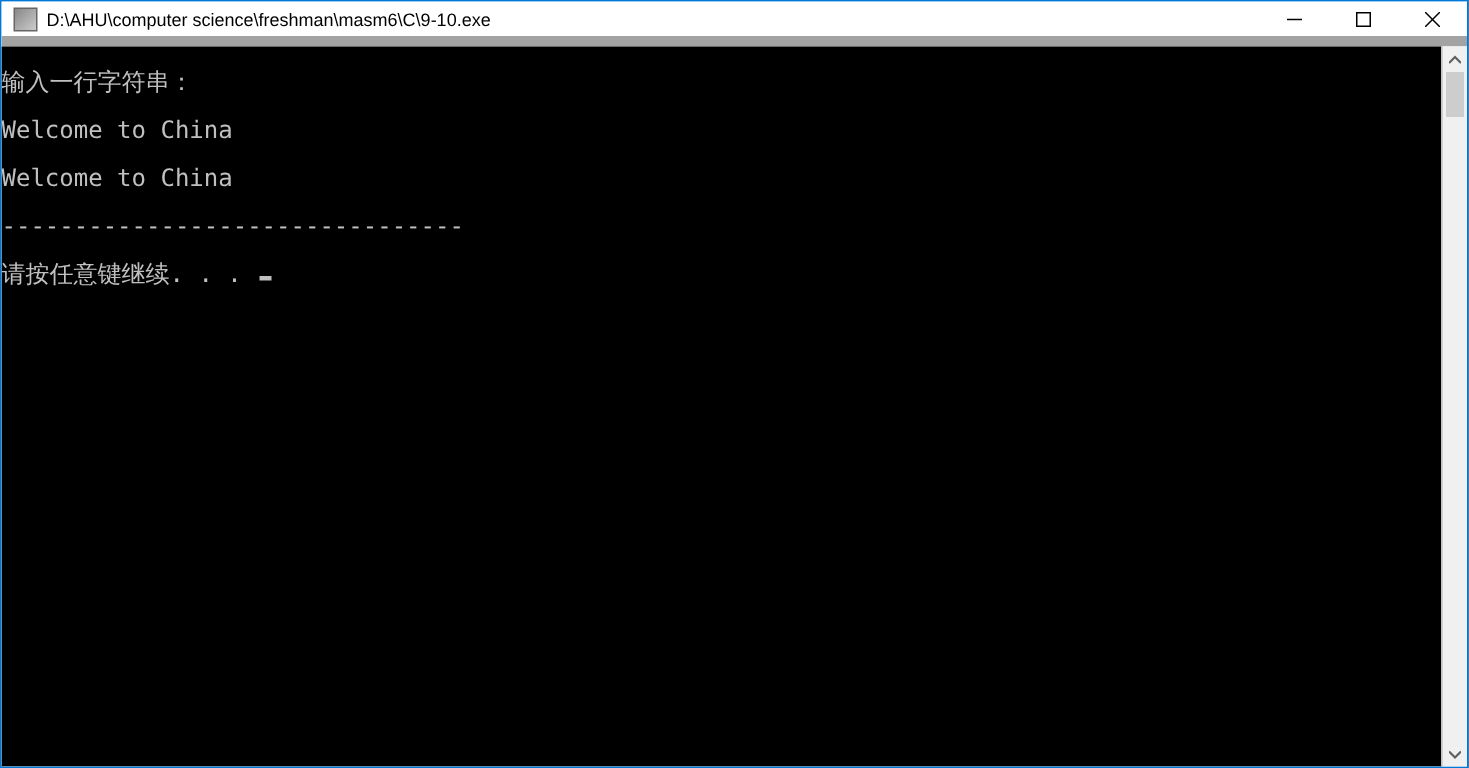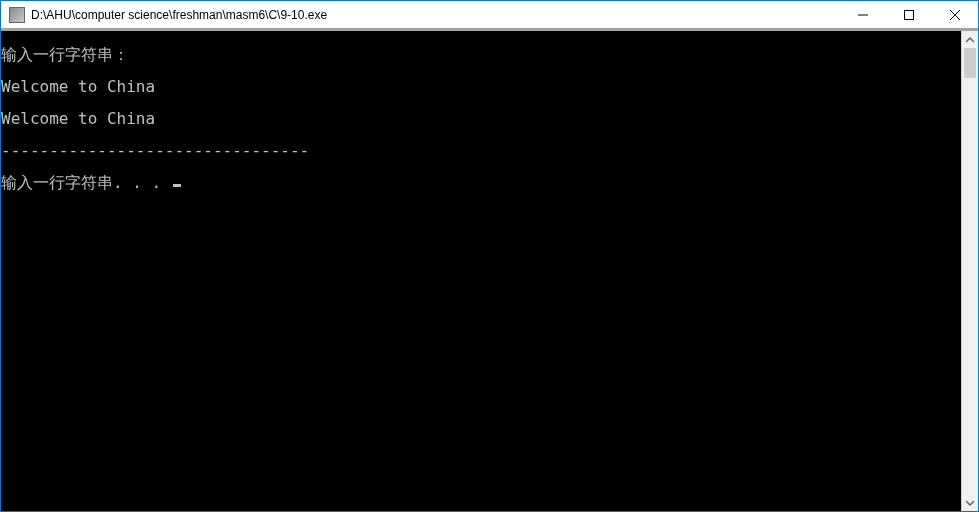--- a/index.html
+++ b/index.html
@@ -13,21 +13,21 @@
       width: 979px;
       height: 512px;
       overflow: hidden;
       border: 1px solid #0078d7;
     }
     .titlebar {
       height: 30px;
       background: #ffffff;
       display: flex;
       align-items: center;
-      border-bottom: 3px solid #a3a3a3;
+      border-bottom: 7px solid #a3a3a3;
     }
     .titlebar-icon {
       width: 16px;
       height: 16px;
       margin-left: 8px;
       margin-right: 6px;
       background: linear-gradient(135deg, #888 0%, #ccc 100%);
       border: 1px solid #666;
       flex-shrink: 0;
     }
@@ -143,21 +143,21 @@
     </button>
   </div>
 </div>
 
 <div class="console-area">
   <div class="console">
 <span class="line">输入一行字符串：</span>
 <span class="line">Welcome to China</span>
 <span class="line">Welcome to China</span>
 <span class="line">--------------------------------</span>
-<span class="line"><span>输入一行字符串. . . </span><span class="cursor"></span></span>
+<span class="line"><span>请按任意键继续. . . </span><span class="cursor"></span></span>
   </div>
   <div class="scrollbar">
     <div class="scroll-btn">
       <svg viewBox="0 0 8 8">
           <path d="M0 6 L4 2 L8 6" fill="none" stroke="#606060" stroke-width="1.5"></path>
         </svg>
     </div>
     <div class="scroll-track">
       <div class="scroll-thumb"></div>
     </div>

